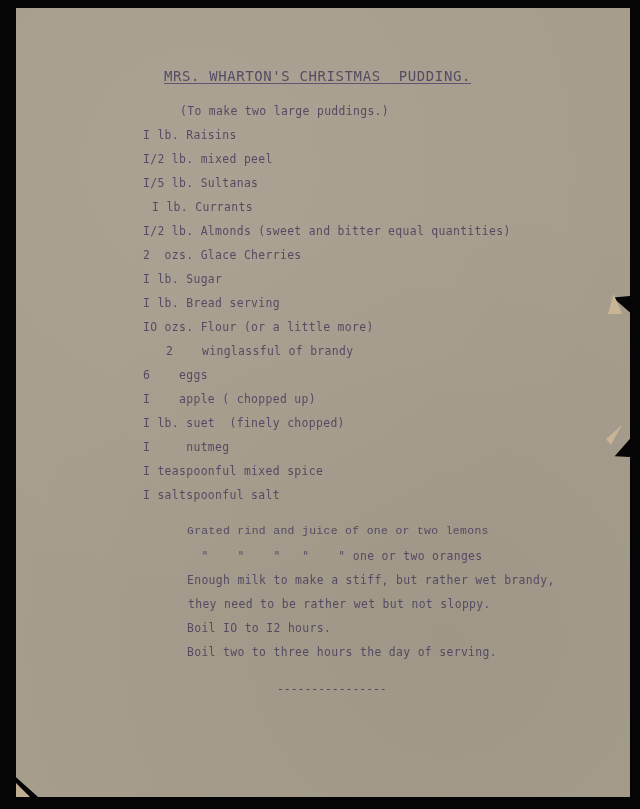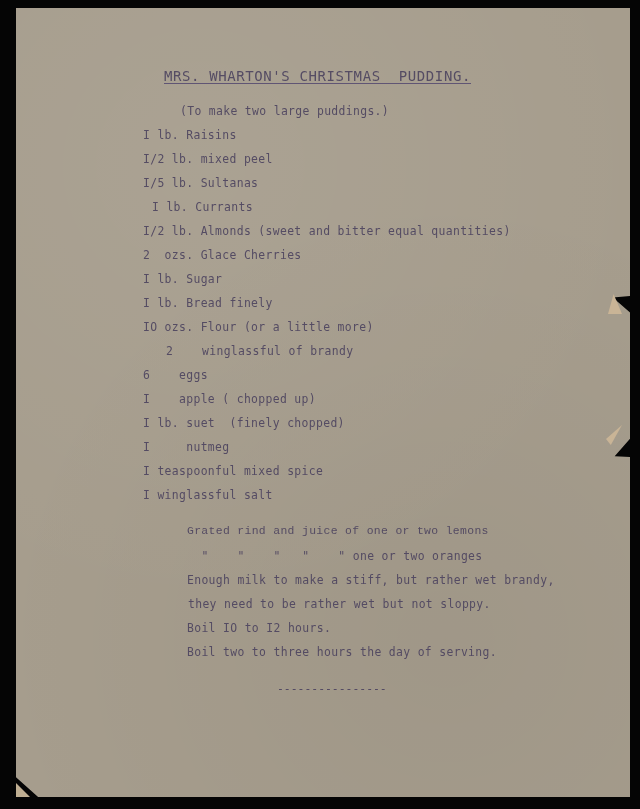--- a/index.html
+++ b/index.html
@@ -55,29 +55,29 @@
 <div class="line title" style="left:164px; top:68px;">MRS. WHARTON'S CHRISTMAS  PUDDING.</div>
 <div class="line" style="left:180px; top:104px;">(To make two large puddings.)</div>
 
 <div class="line" style="left:143px; top:128px;">I lb. Raisins</div>
 <div class="line" style="left:143px; top:152px;">I/2 lb. mixed peel</div>
 <div class="line" style="left:143px; top:176px;">I/5 lb. Sultanas</div>
 <div class="line" style="left:143px; top:200px;margin-left:9px;">I lb. Currants</div>
 <div class="line" style="left:143px; top:224px;text-align:right;">I/2 lb. Almonds (sweet and bitter equal quantities)</div>
 <div class="line" style="left:143px; top:248px;">2  ozs. Glace Cherries</div>
 <div class="line" style="left:143px; top:272px;">I lb. Sugar</div>
-<div class="line" style="left:143px; top:296px;">I lb. Bread finely</div>
+<div class="line" style="left:143px; top:296px;">I lb. Bread serving</div>
 <div class="line" style="left:143px; top:320px;">IO ozs. Flour (or a little more)</div>
 <div class="line" style="left:143px; top:344px;margin-left:23px;">2    winglassful of brandy</div>
 <div class="line" style="left:143px; top:368px;">6    eggs</div>
 <div class="line" style="left:143px; top:392px;">I    apple ( chopped up)</div>
 <div class="line" style="left:143px; top:416px;">I lb. suet  (finely chopped)</div>
 <div class="line" style="left:143px; top:440px;">I     nutmeg</div>
 <div class="line" style="left:143px; top:464px;">I teaspoonful mixed spice</div>
-<div class="line" style="left:143px; top:488px;">I winglassful salt</div>
+<div class="line" style="left:143px; top:488px;">I saltspoonful salt</div>
 
 <div class="line" style="left:187px; top:525px;font-family:Liberation Mono, monospace;">Grated rind and juice of one or two lemons</div>
 <div class="line" style="left:187px; top:549px;">  "    "    "   "    " one or two oranges</div>
 <div class="line" style="left:187px; top:573px;">Enough milk to make a stiff, but rather wet brandy,</div>
 <div class="line" style="left:188px; top:597px;">they need to be rather wet but not sloppy.</div>
 <div class="line" style="left:187px; top:621px;">Boil IO to I2 hours.</div>
 <div class="line" style="left:187px; top:645px;">Boil two to three hours the day of serving.</div>
 
 <div class="line rule" style="left:277px; top:682px;">----------------</div>
 

